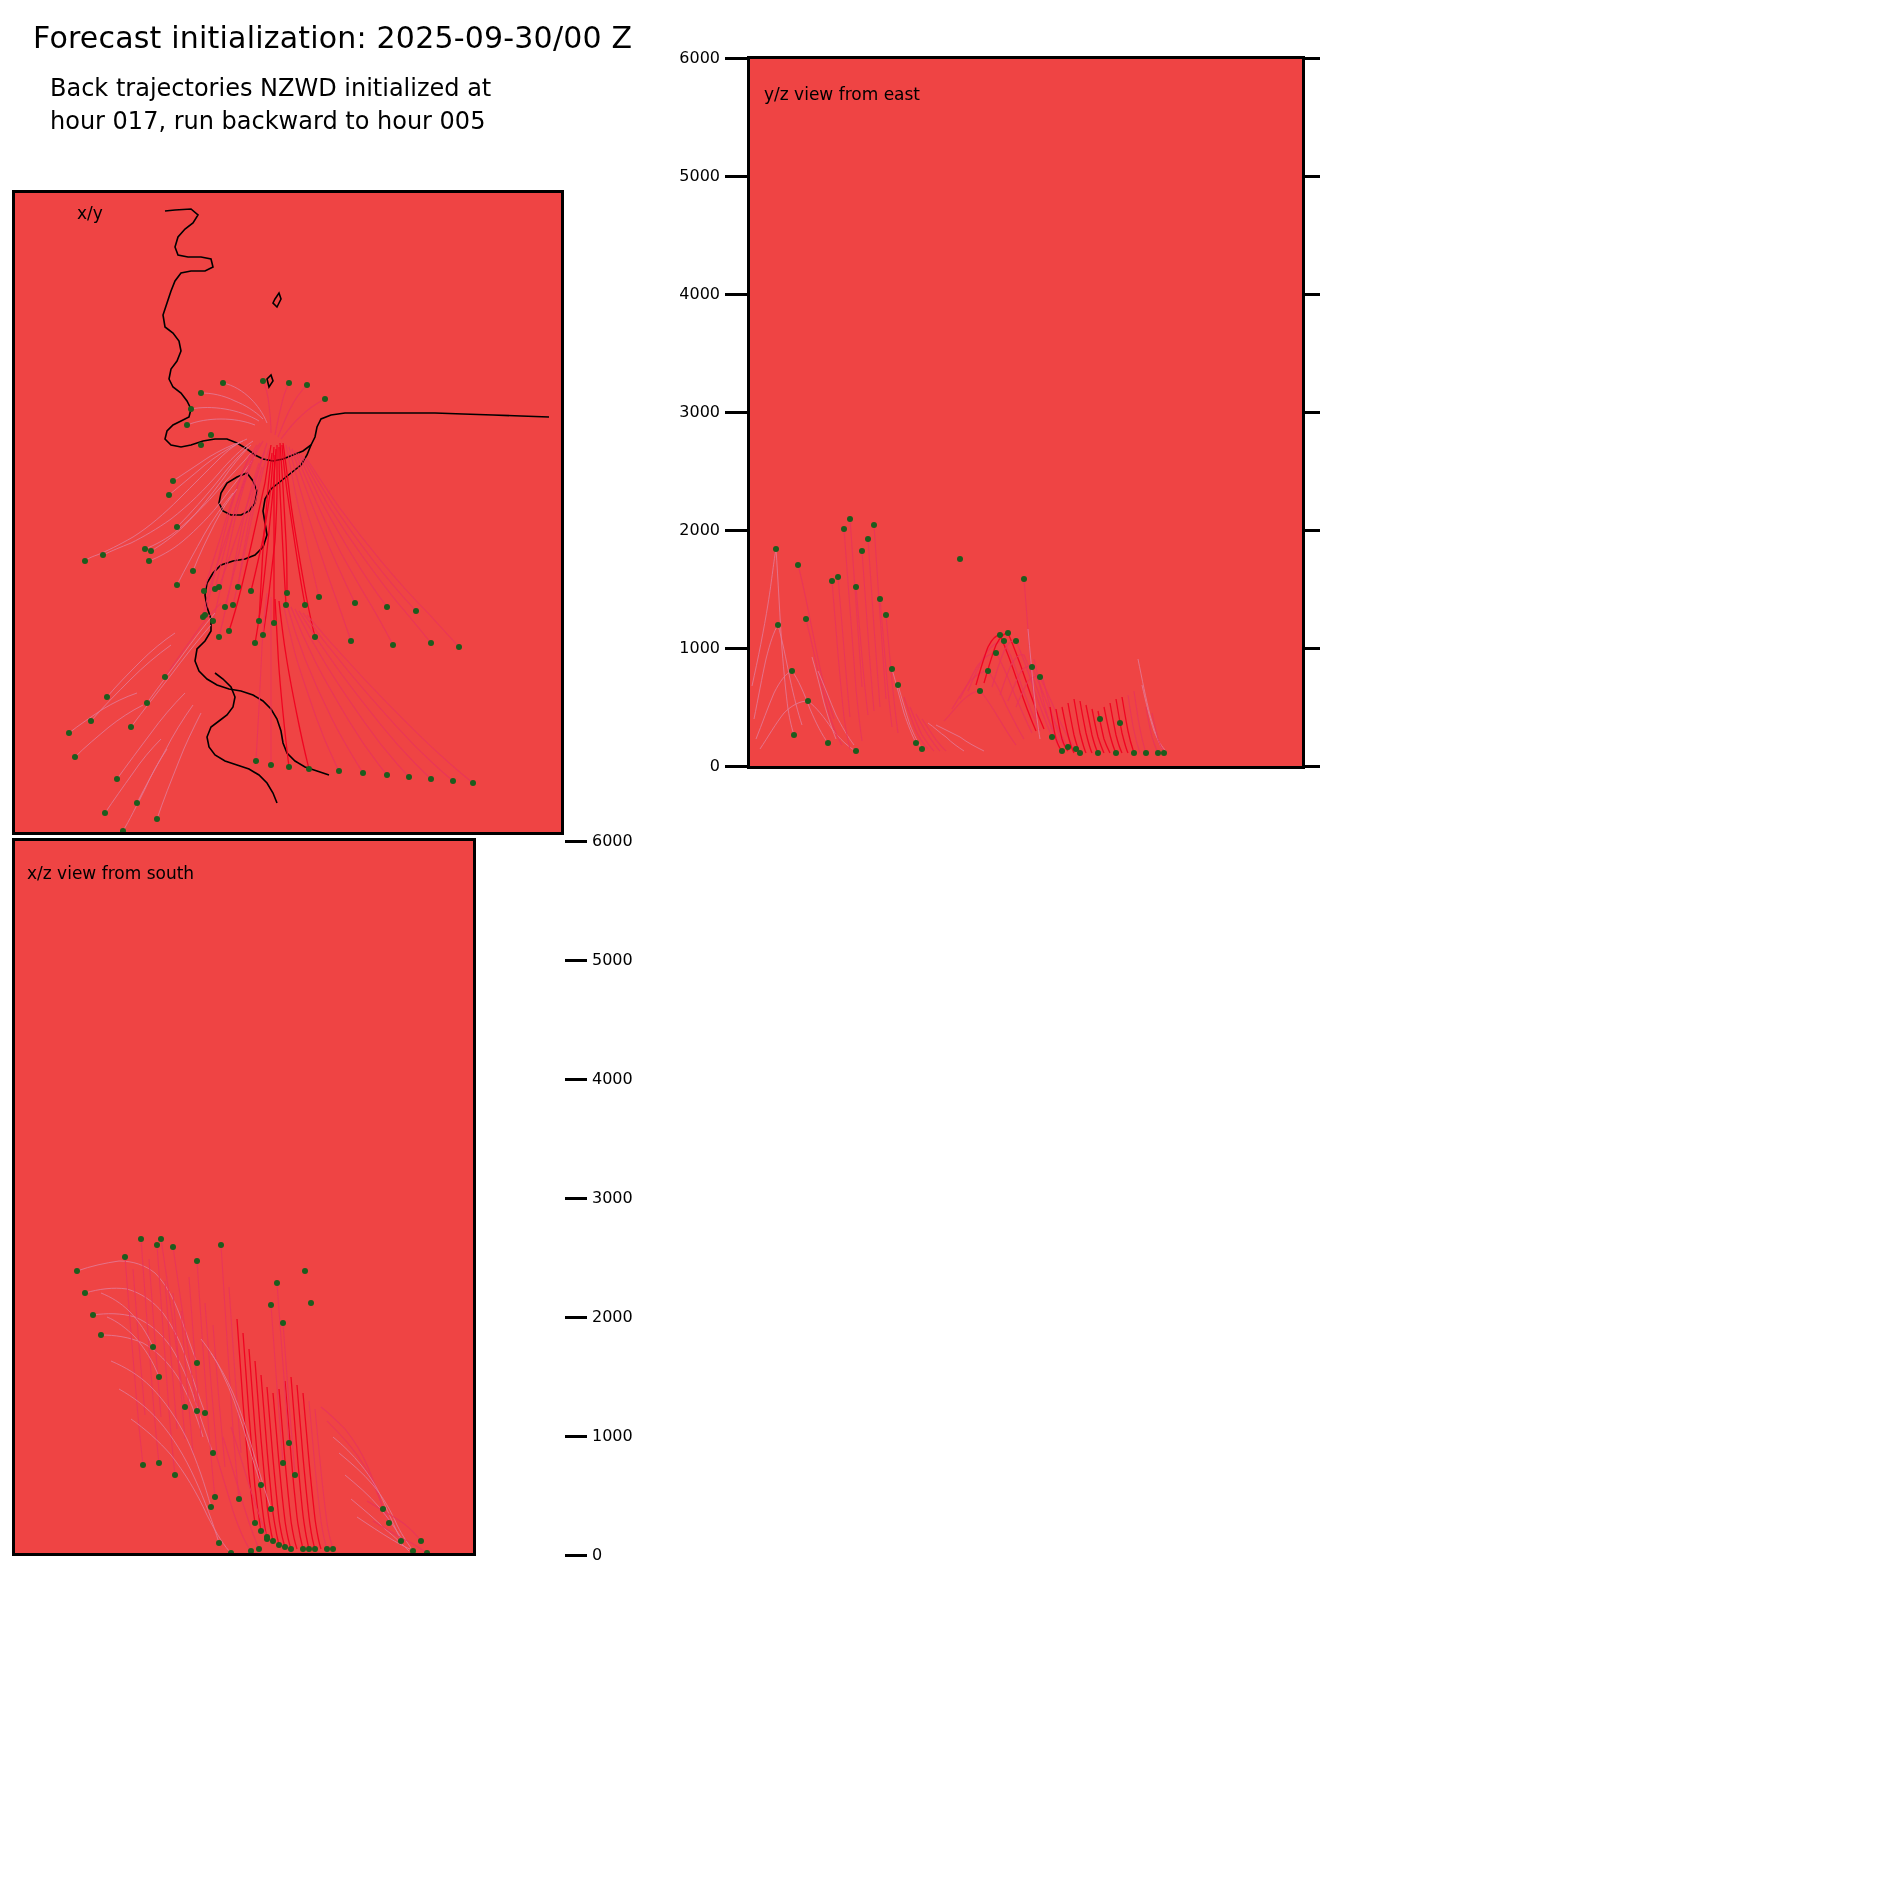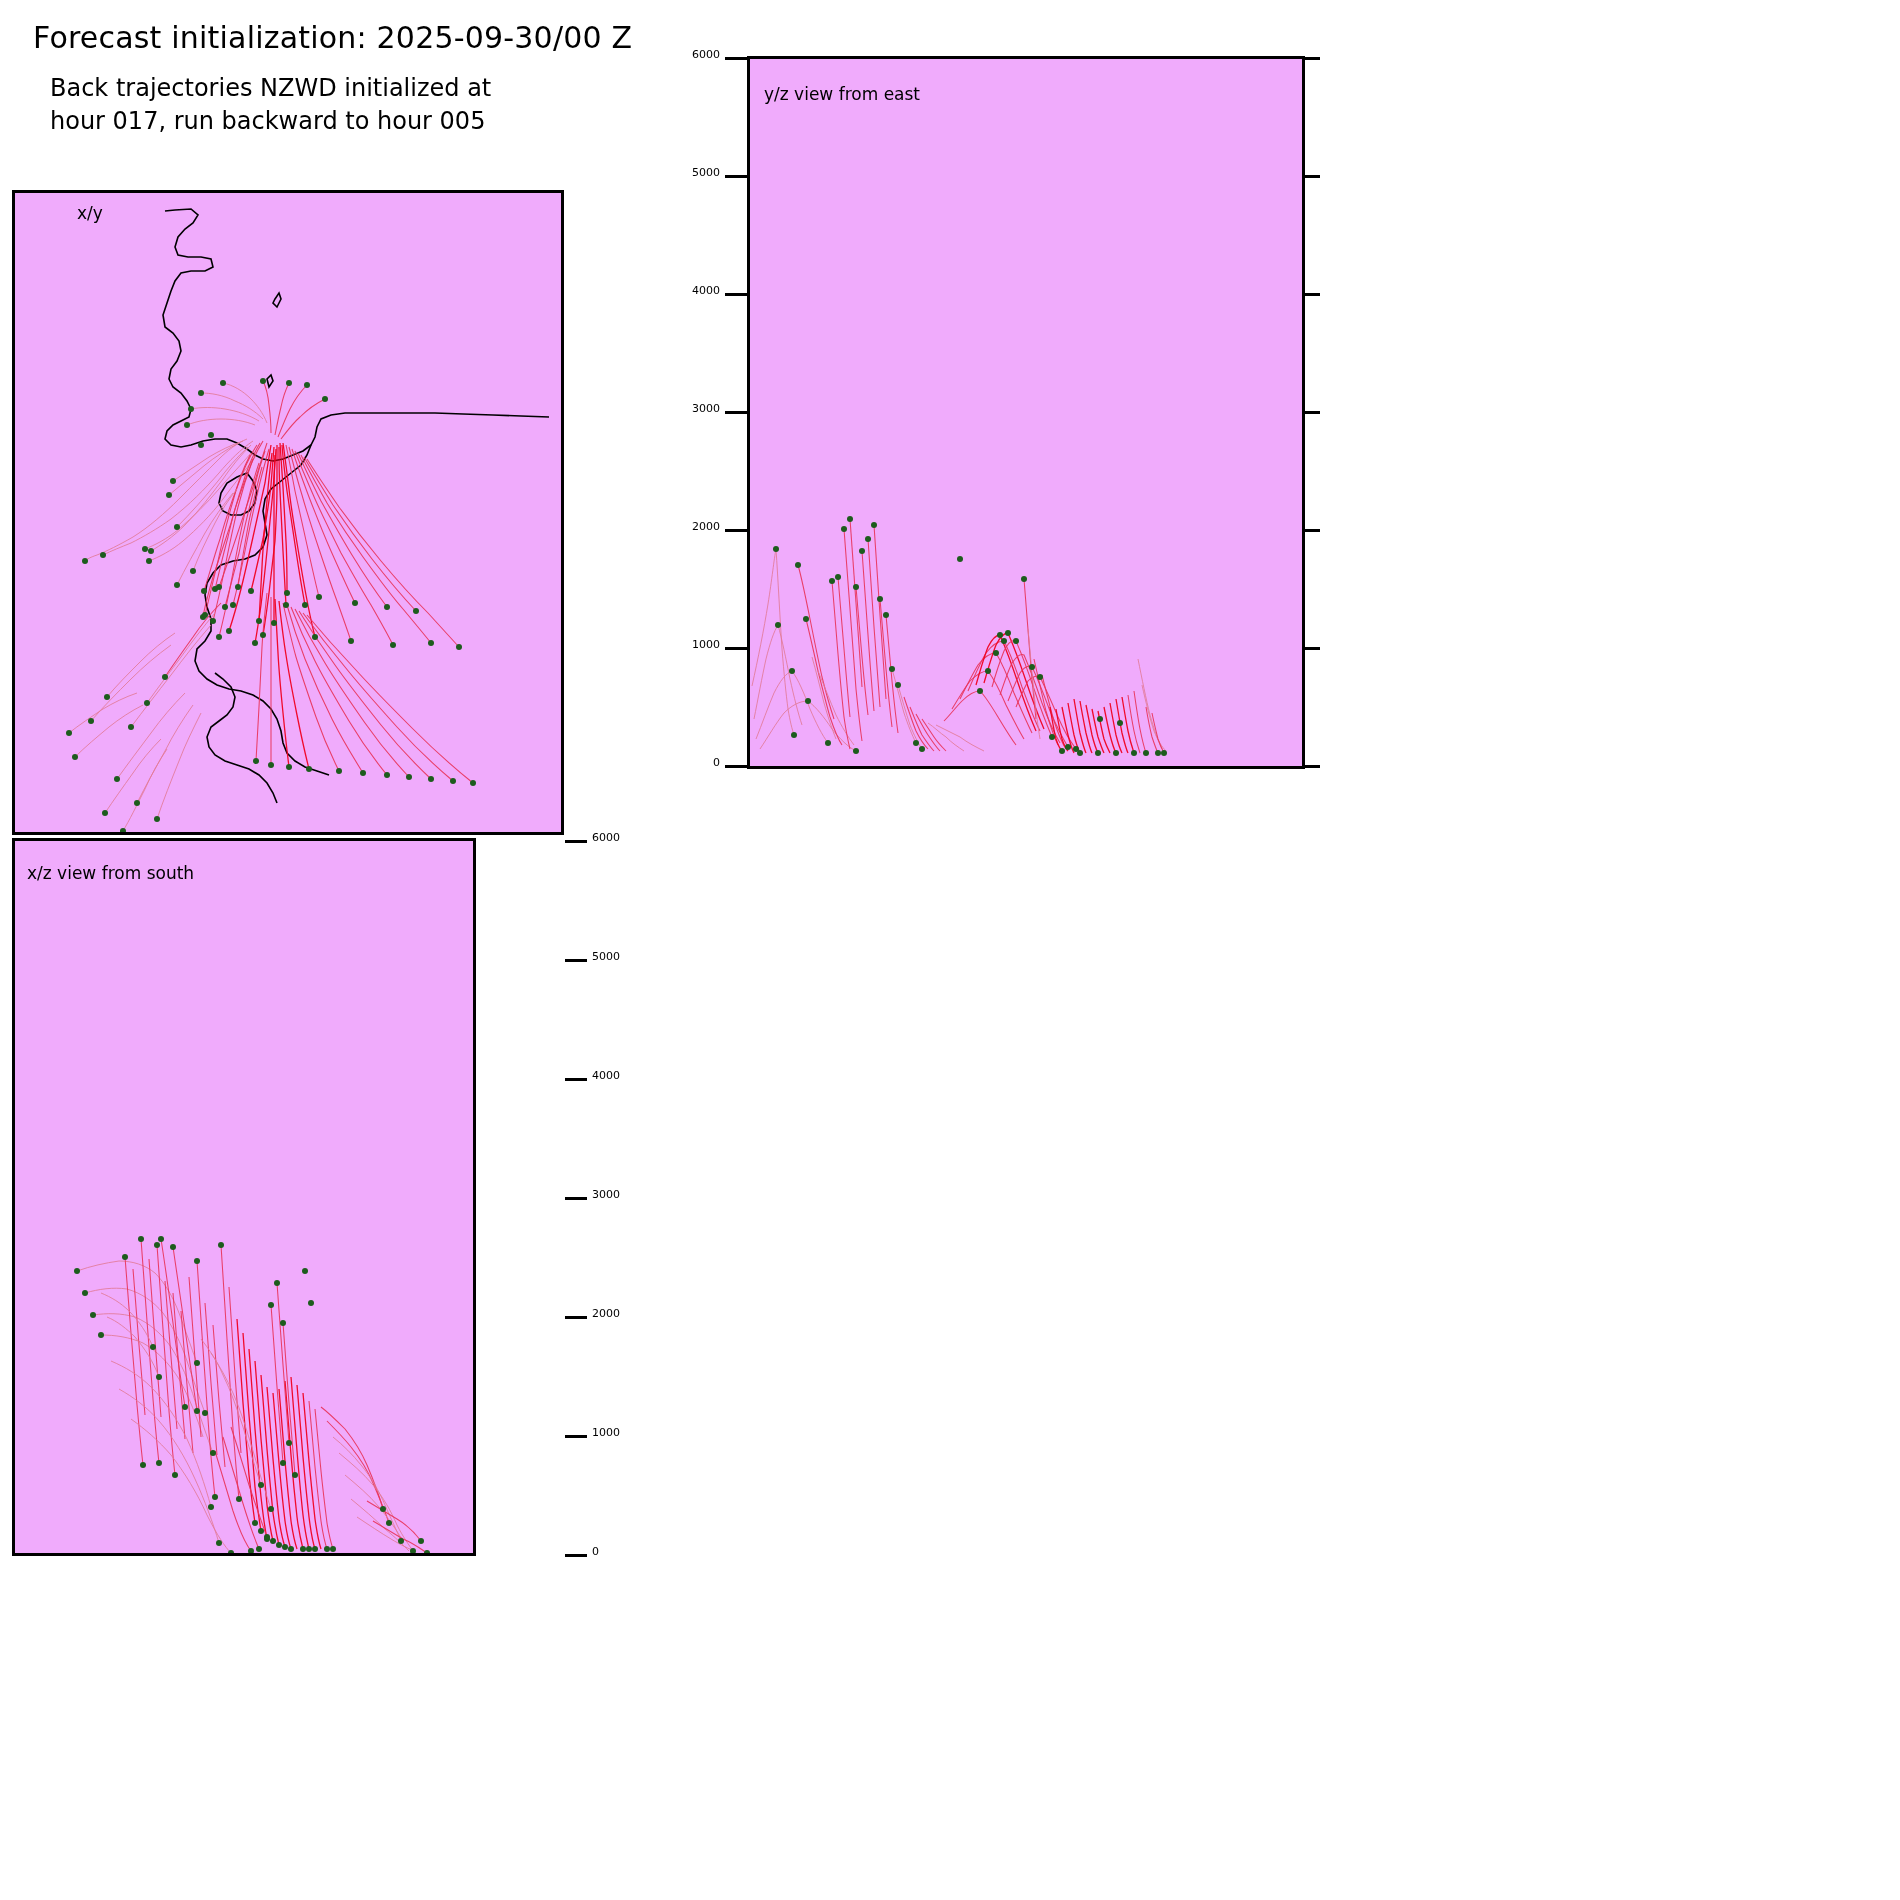--- a/index.html
+++ b/index.html
@@ -2,39 +2,39 @@
 <html><head>
 <meta charset="utf-8">
 <style>
   html,body{margin:0;padding:0;background:#ffffff;}
   body{width:1900px;height:1900px;position:relative;overflow:hidden;
        font-family:"DejaVu Sans","Liberation Sans",sans-serif;color:#000;}
 
   .title{position:absolute;left:33px;top:20px;font-size:30px;letter-spacing:.2px;white-space:nowrap;}
   .subtitle{position:absolute;left:50px;top:72px;font-size:24px;line-height:33px;white-space:pre;}
 
-  .panel{position:absolute;border:3px solid #000;background:#f0abfc;box-sizing:border-box;}
+  .panel{position:absolute;border:3px solid #000;background:#ef4444;box-sizing:border-box;}
   .panel-label{position:absolute;font-size:17px;color:#000;white-space:nowrap;}
 
   
   #panel-xy{left:12px;top:190px;width:552px;height:645px;}
   #label-xy{left:14px;top:10px;margin-left:48px;}
 
   
   #panel-yz{left:747px;top:56px;width:558px;height:713px;}
   #label-yz{left:14px;top:25px;}
 
   
   #panel-xz{left:12px;top:838px;width:464px;height:718px;}
   #label-xz{left:12px;top:22px;}
 
   
   .axis{position:absolute;}
   .tick{position:absolute;background:#000;height:3px;width:22px;}
-  .ticklabel{position:absolute;font-size:11px;text-align:right;white-space:nowrap;}
+  .ticklabel{position:absolute;font-size:16px;text-align:right;white-space:nowrap;}
 
   
   .tick-right{position:absolute;background:#000;height:3px;width:16px;}
 
   svg{display:block;}
   .traj{fill:none;stroke:#e8345a;stroke-width:1.05;opacity:.92;}
   .traj-pale{fill:none;stroke:#e27a96;stroke-width:1.0;opacity:.85;}
   .traj-bold{fill:none;stroke:#f00020;stroke-width:1.3;opacity:.95;}
   .coast{fill:none;stroke:#000;stroke-width:1.6;}
   .endpt{fill:#1d5c1d;}

